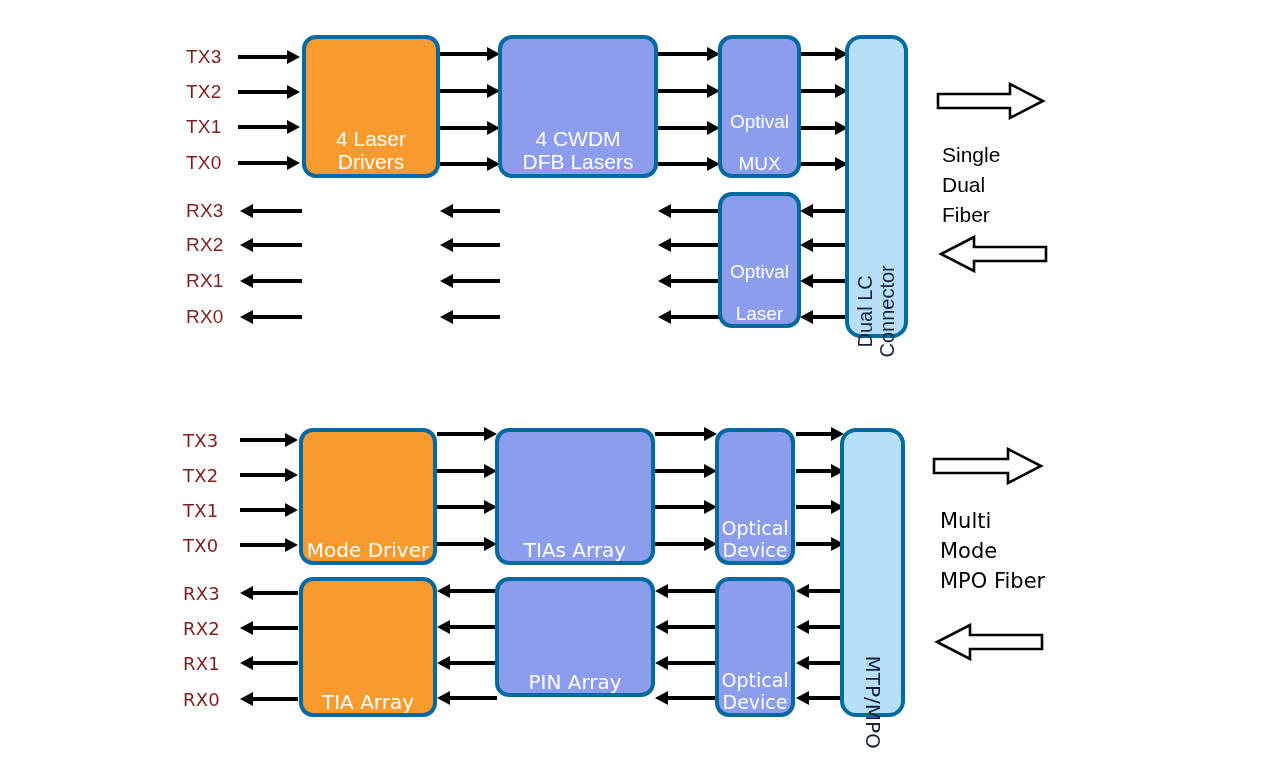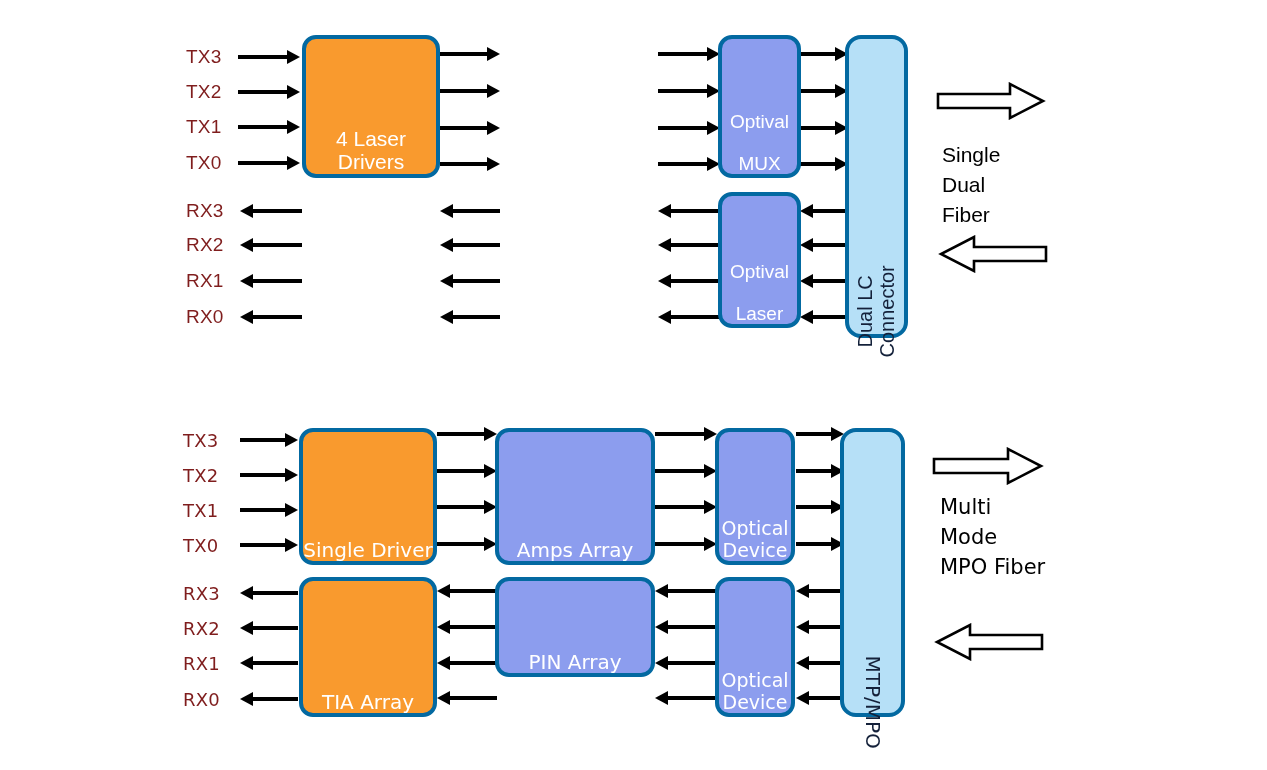--- a/index.html
+++ b/index.html
@@ -263,20 +263,24 @@
     <div class="arrow left" style="left:800px;top:310px;width:48px;">
         <div class="shaft"></div>
         <div class="head"></div>
       </div>
 
     <div class="block orange" style="left:302px;top:35px;width:138px;height:143px;">
       <span class="lbl">4 Laser
 Drivers</span>
     </div>
 
+    <div class="block blue" style="left:498px;top:35px;width:160px;height:143px;">
+      <span class="lbl">4 CWDM
+DFB Lasers</span>
+    </div>
 
     <div class="block blue small" style="left:718px;top:35px;width:83px;height:143px;">
       <span class="split">
         <span class="lbl">Optival</span>
         <span class="lbl">MUX</span>
       </span>
     </div>
 
 
 
@@ -451,37 +455,37 @@
     <div class="arrow left" style="left:796px;top:271px;width:48px;">
         <div class="shaft"></div>
         <div class="head"></div>
       </div>
     <div class="arrow left" style="left:796px;top:306px;width:48px;">
         <div class="shaft"></div>
         <div class="head"></div>
       </div>
 
     <div class="block orange" style="left:299px;top:43px;width:138px;height:137px;">
-      <span class="lbl">Single Driver</span>
+      <span class="lbl">Mode Driver</span>
     </div>
 
     <div class="block blue" style="left:495px;top:43px;width:160px;height:137px;">
-      <span class="lbl">Amps Array</span>
+      <span class="lbl">TIAs Array</span>
     </div>
 
     <div class="block blue small" style="left:715px;top:43px;width:80px;height:137px;">
       <span class="lbl">Optical
 Device</span>
     </div>
 
     <div class="block orange" style="left:299px;top:192px;width:138px;height:140px;">
       <span class="lbl">TIA Array</span>
     </div>
 
-    <div class="block blue" style="left:495px;top:192px;width:160px;height:100px;">
+    <div class="block blue" style="left:495px;top:192px;width:160px;height:120px;">
       <span class="lbl">PIN Array</span>
     </div>
 
     <div class="block blue small" style="left:715px;top:192px;width:80px;height:140px;">
       <span class="lbl">Optical
 Device</span>
     </div>
 
     <div class="block lightblue vert-cw" style="left:840px;top:43px;width:65px;height:289px;">
       <span class="lbl">MTP/MPO</span>
@@ -492,18 +496,18 @@
         <polygon points="2,12 76,12 76,2 109,19 76,36 76,26 2,26" fill="#ffffff" stroke="#000000" stroke-width="2.6" stroke-linejoin="miter"></polygon>
       </svg>
     </div>
 
     <div class="block-arrow" style="left:932px;top:238px;">
       <svg width="112" height="38" viewBox="0 0 112 38">
         <polygon points="110,12 38,12 38,2 5,19 38,36 38,26 110,26" fill="#ffffff" stroke="#000000" stroke-width="2.6" stroke-linejoin="miter"></polygon>
       </svg>
     </div>
 
-    <div class="fiber-caption" style="left:940px;top:108px;">Multi
+    <div class="fiber-caption" style="left:940px;top:122px;">Multi
 Mode
 MPO Fiber</div>
   </div>
 
 </div>
 
 </body></html>

